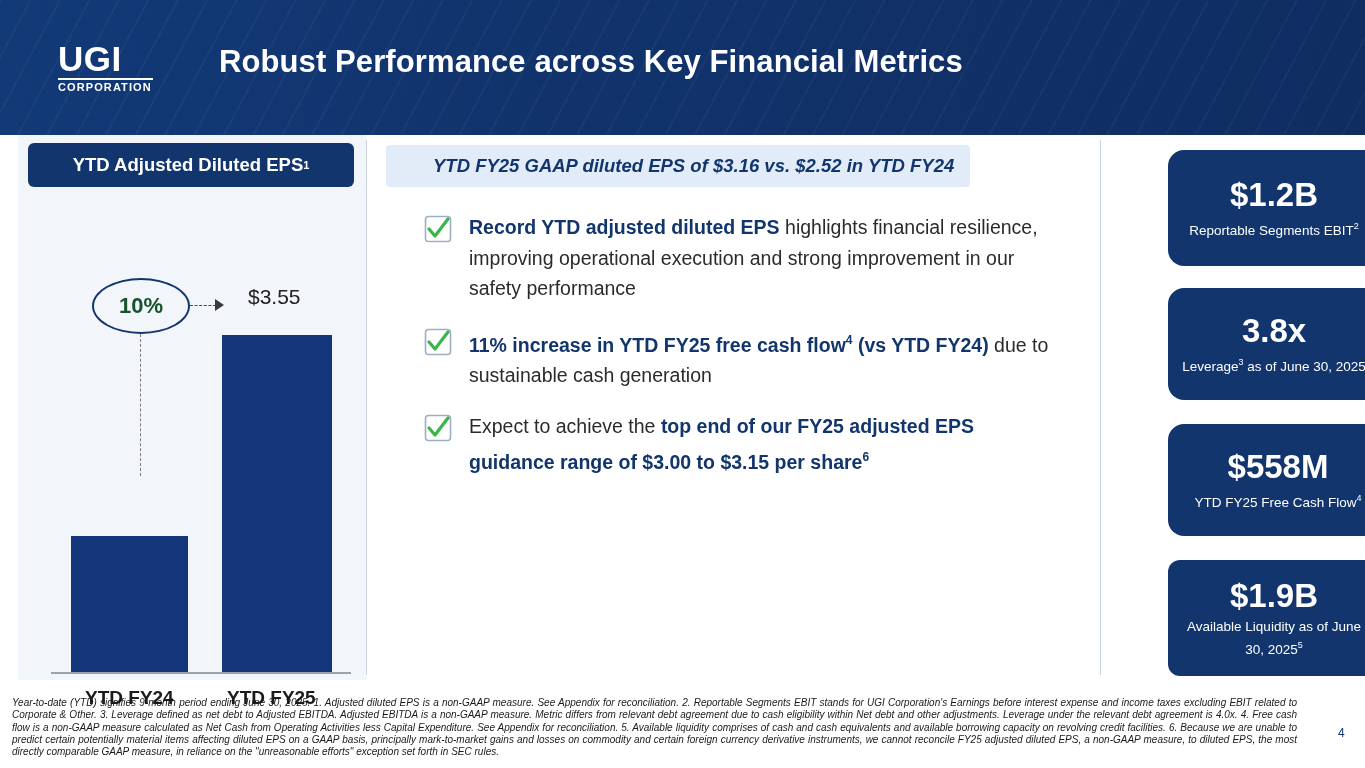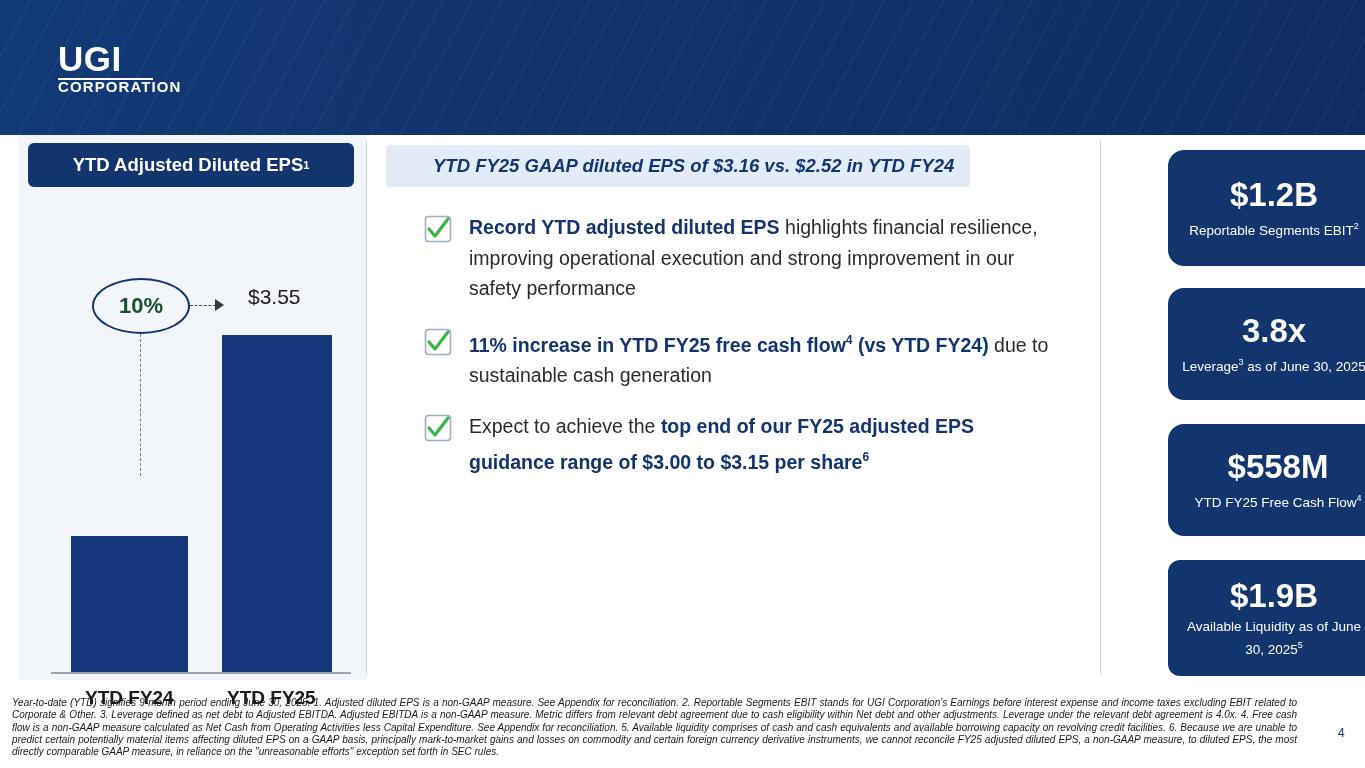--- a/index.html
+++ b/index.html
@@ -23,21 +23,21 @@
   }
   .logo-box {
     position: absolute; left: 58px; top: 42px; width: 95px; height: 52px;
     color: #ffffff; z-index: 2;
   }
   .logo-ugi {
     font-size: 35px; font-weight: bold; letter-spacing: 0.5px; line-height: 34px;
     font-family: "Liberation Sans", sans-serif;
   }
   .logo-sub {
-    font-size: 15px; font-weight: bold; letter-spacing: 1.1px; line-height: 12px;
+    font-size: 11px; font-weight: bold; letter-spacing: 1.1px; line-height: 12px;
     margin-top: 1px;
   }
   .logo-rule { width: 95px; height: 2px; background: #ffffff; margin-top: 2px; }
   .header-title {
     position: absolute; left: 219px; top: 44px; z-index: 2;
     color: #ffffff; font-size: 31px; font-weight: bold; letter-spacing: 0.1px;
   }
 
   
   .left-panel {
@@ -138,20 +138,21 @@
 <body>
 
 <div class="slide">
 
   <div class="header">
     <div class="logo-box">
       <div class="logo-ugi">UGI</div>
       <div class="logo-rule"></div>
       <div class="logo-sub">CORPORATION</div>
     </div>
+    <div class="header-title">Robust Performance across Key Financial Metrics</div>
   </div>
 
   <div class="left-panel">
     <div class="left-title">
       <span>YTD Adjusted Diluted EPS</span>
         <sup>1</sup>
     </div>
 
     <div class="chart-area">
       <div class="growth-oval">10%</div>

